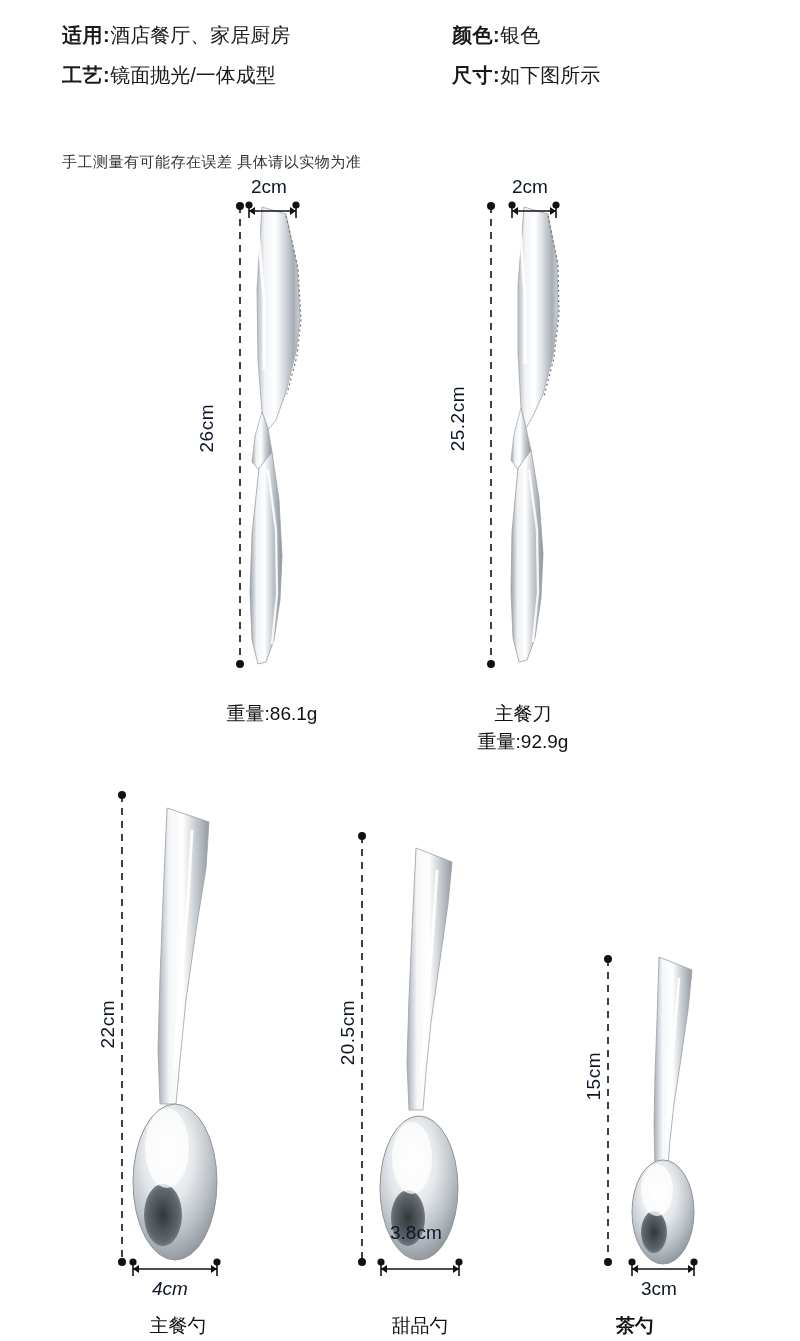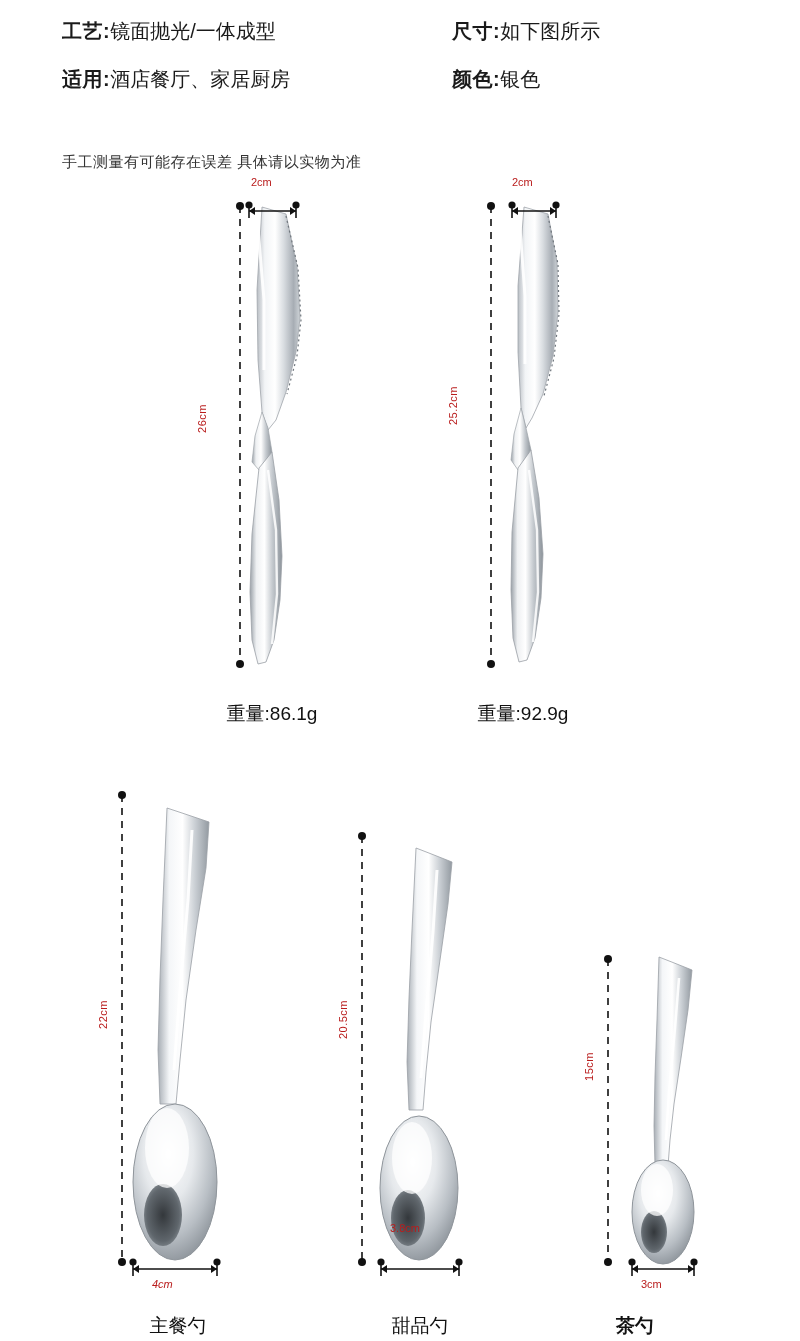--- a/index.html
+++ b/index.html
@@ -66,54 +66,54 @@
     font-size: 19px;
     color: #111;
     white-space: nowrap;
     line-height: 1.45;
   }
   .caption .cap-name { display: block; }
   .caption .cap-weight { display: block; }
 
   .dimlabel {
     position: absolute;
-    font-size: 11px;
-    color: #b91c1c;
+    font-size: 19px;
+    color: #0f172a;
     white-space: nowrap;
   }
   .dimlabel.vertical {
     writing-mode: vertical-rl;
     transform: rotate(180deg);
     letter-spacing: 0.5px;
   }
 </style>
 </head>
 <body>
 
 <div class="spec-block">
+
+  <div class="spec-row">
+    <div class="spec-cell" style="left:62px; top:12px;">
+      <span class="spec-key">适用:</span>
+      <span class="spec-val">酒店餐厅、家居厨房</span>
+    </div>
+    <div class="spec-cell" style="left:452px; top:12px;">
+      <span class="spec-key">颜色:</span>
+      <span class="spec-val">银色</span>
+    </div>
+  </div>
 
   <div class="spec-row">
     <div class="spec-cell" style="left:62px; top:8px;">
       <span class="spec-key">工艺:</span>
       <span class="spec-val">镜面抛光/一体成型</span>
     </div>
     <div class="spec-cell" style="left:452px; top:8px;">
       <span class="spec-key">尺寸:</span>
       <span class="spec-val">如下图所示</span>
-    </div>
-  </div>
-
-  <div class="spec-row">
-    <div class="spec-cell" style="left:62px; top:12px;">
-      <span class="spec-key">适用:</span>
-      <span class="spec-val">酒店餐厅、家居厨房</span>
-    </div>
-    <div class="spec-cell" style="left:452px; top:12px;">
-      <span class="spec-key">颜色:</span>
-      <span class="spec-val">银色</span>
     </div>
   </div>
 
   <div class="spec-note">手工测量有可能存在误差 具体请以实物为准</div>
 </div>
 
 <div class="diagram">
 <svg width="800" height="1341" viewBox="0 0 800 1341" xmlns="http://www.w3.org/2000/svg">
   <defs>
     <linearGradient id="bladeGrad" x1="0" y1="0" x2="1" y2="0">
@@ -291,20 +291,21 @@
 <div class="dimlabel vertical" style="left:583px; top:1052px;">15cm</div>
 
 <div class="dimlabel" style="left:152px; top:1278px;font-style:italic;">4cm</div>
 <div class="dimlabel" style="left:390px; top:1222px;">3.8cm</div>
 <div class="dimlabel" style="left:641px; top:1278px;">3cm</div>
 
 <div class="caption" style="left:192px; top:700px; width:160px;">
   <span class="cap-weight">重量:86.1g</span>
 </div>
 <div class="caption" style="left:443px; top:700px; width:160px;">
+  <span class="cap-name">主餐刀</span>
   <span class="cap-weight">重量:92.9g</span>
 </div>
 
 <div class="caption" style="left:98px; top:1312px; width:160px;">
   <span class="cap-name">主餐勺</span>
 </div>
 <div class="caption" style="left:340px; top:1312px; width:160px;">
   <span class="cap-name">甜品勺</span>
 </div>
 <div class="caption" style="left:560px; top:1312px; width:150px;font-weight:bold;">

